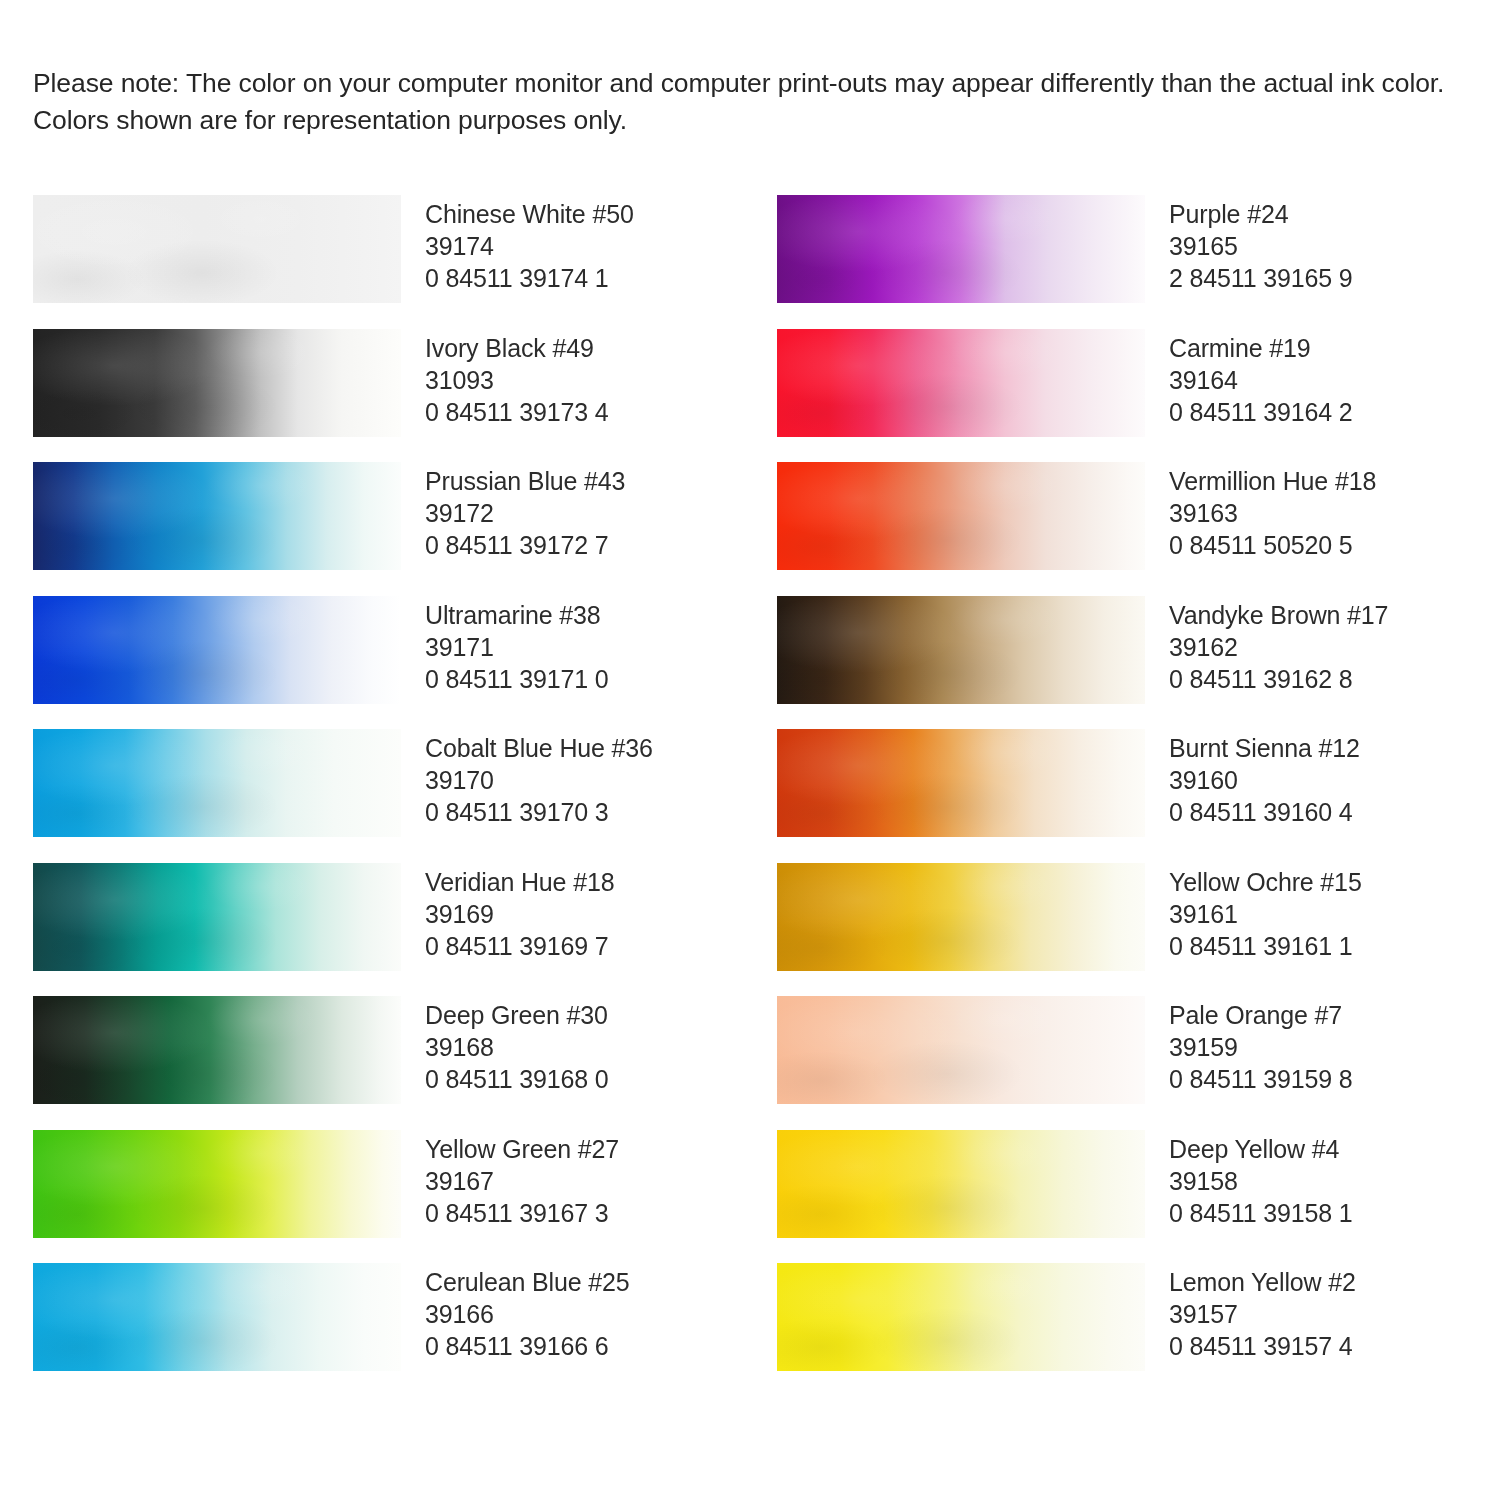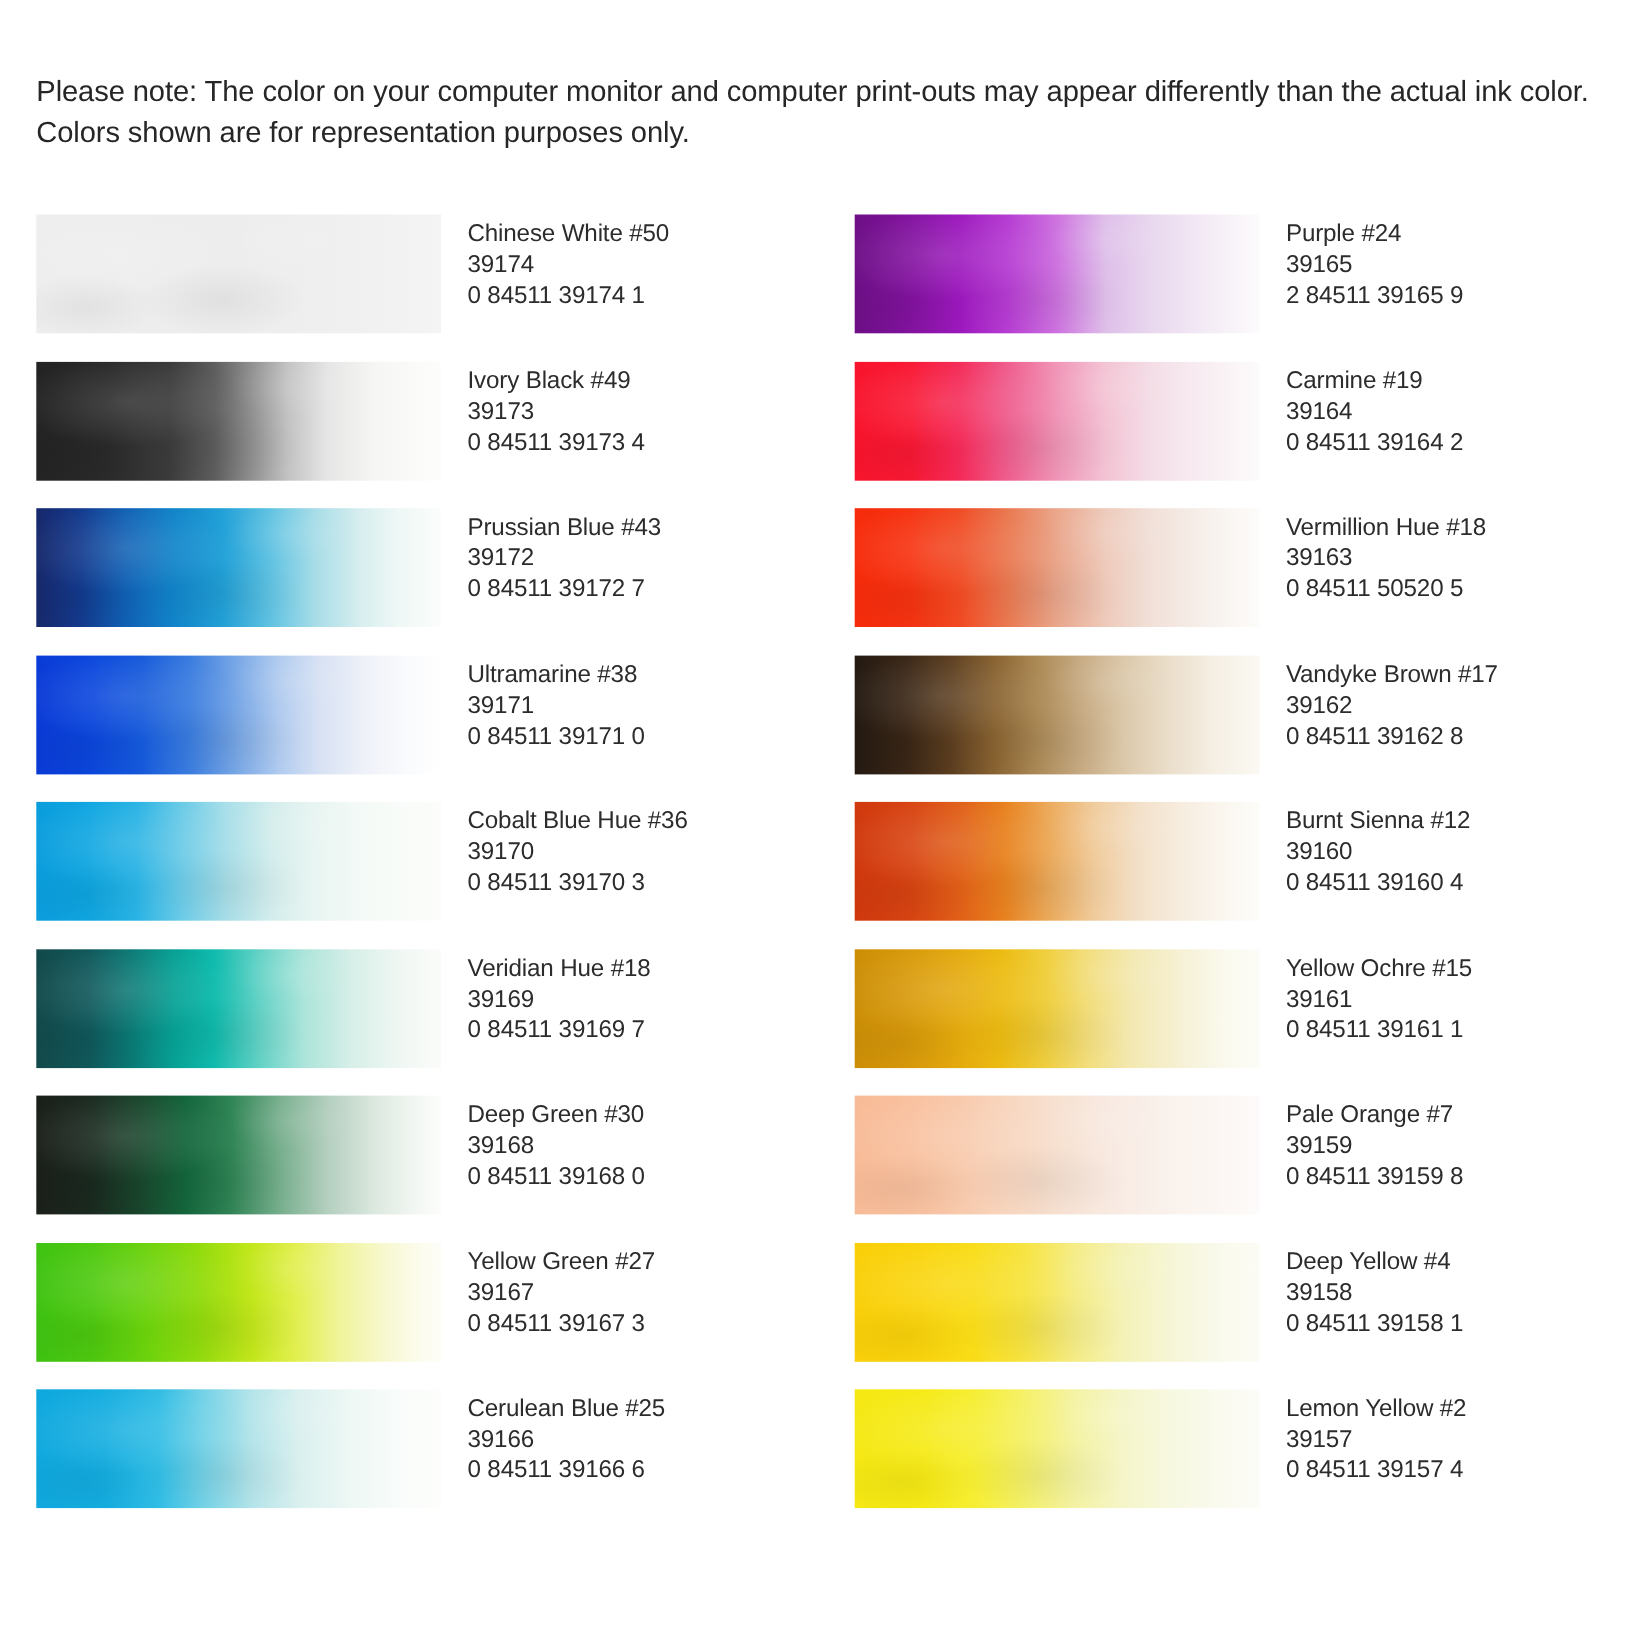--- a/index.html
+++ b/index.html
@@ -76,21 +76,21 @@
       radial-gradient(ellipse 38% 52% at 22% 34%, rgba(255,255,255,0.13), rgba(255,255,255,0) 72%),
       radial-gradient(ellipse 30% 44% at 46% 72%, rgba(0,0,0,0.055), rgba(0,0,0,0) 70%),
       radial-gradient(ellipse 26% 38% at 12% 78%, rgba(0,0,0,0.05), rgba(0,0,0,0) 72%),
       radial-gradient(ellipse 22% 34% at 62% 22%, rgba(255,255,255,0.10), rgba(255,255,255,0) 70%);
     mix-blend-mode: normal;
   }
 
   .labels {
     padding-left: 24px;
     padding-top: 3px;
-    font-size: 22px;
+    font-size: 25px;
     line-height: 1.28;
     color: #2c2c2c;
     letter-spacing: -0.15px;
     white-space: nowrap;
   }
   .labels .name { display: block; }
   .labels .code { display: block; }
   .labels .upc  { display: block; }
 </style>
 </head>
@@ -109,21 +109,21 @@
           <div class="labels">
             <span class="name">Chinese White #50</span>
             <span class="code">39174</span>
             <span class="upc">0 84511 39174 1</span>
           </div>
         </div>
         <div class="row">
           <div class="swatch" style="background: linear-gradient(90deg, rgb(35, 35, 35) 0%, rgb(42, 42, 42) 18%, rgb(59, 59, 59) 33%, rgb(94, 94, 94) 44%, rgb(143, 143, 143) 53%, rgb(194, 194, 194) 62%, rgb(230, 230, 230) 72%, rgb(246, 246, 244) 84%, rgb(253, 253, 251) 100%);"></div>
           <div class="labels">
             <span class="name">Ivory Black #49</span>
-            <span class="code">39173</span>
+            <span class="code">31093</span>
             <span class="upc">0 84511 39173 4</span>
           </div>
         </div>
         <div class="row">
           <div class="swatch" style="background: linear-gradient(90deg, rgb(23, 40, 107) 0%, rgb(19, 58, 142) 11%, rgb(16, 96, 180) 22%, rgb(17, 132, 201) 34%, rgb(34, 161, 216) 46%, rgb(97, 195, 226) 58%, rgb(168, 221, 232) 69%, rgb(215, 238, 239) 80%, rgb(239, 248, 246) 90%, rgb(251, 253, 252) 100%);"></div>
           <div class="labels">
             <span class="name">Prussian Blue #43</span>
             <span class="code">39172</span>
             <span class="upc">0 84511 39172 7</span>
           </div>

